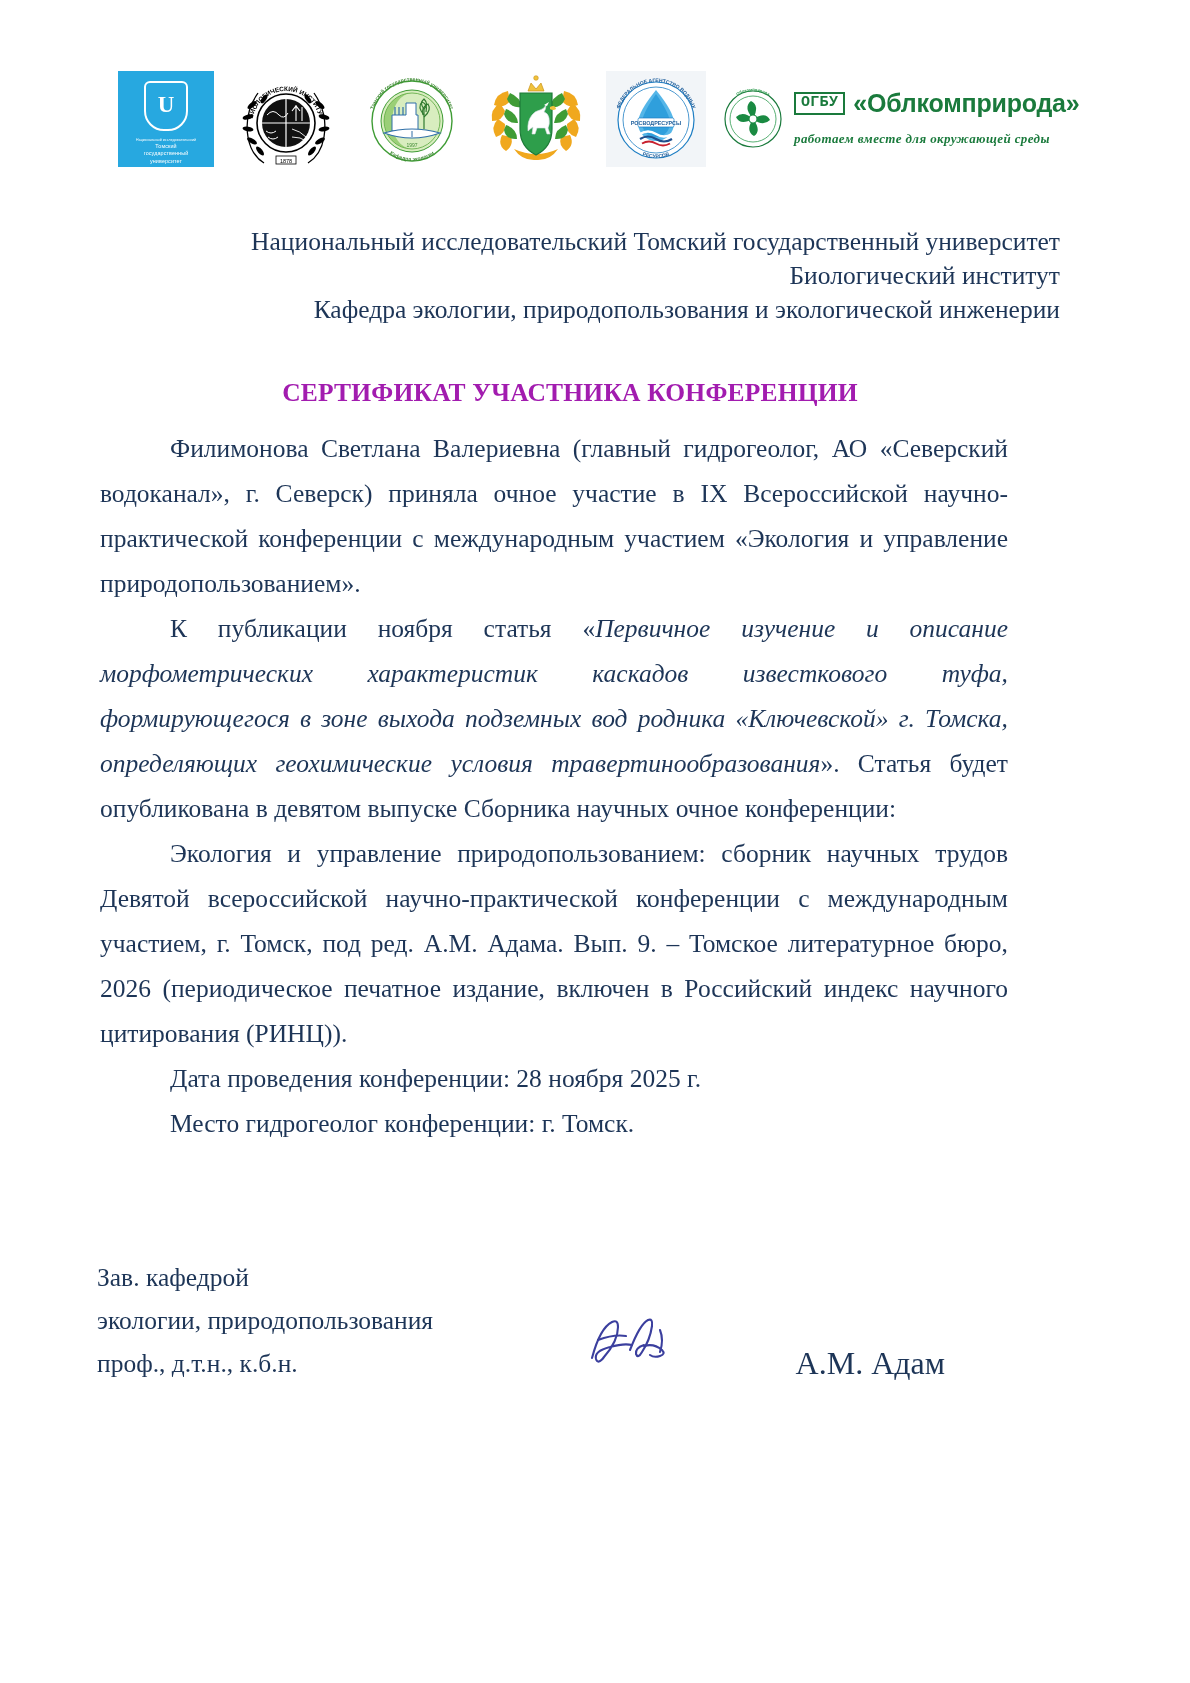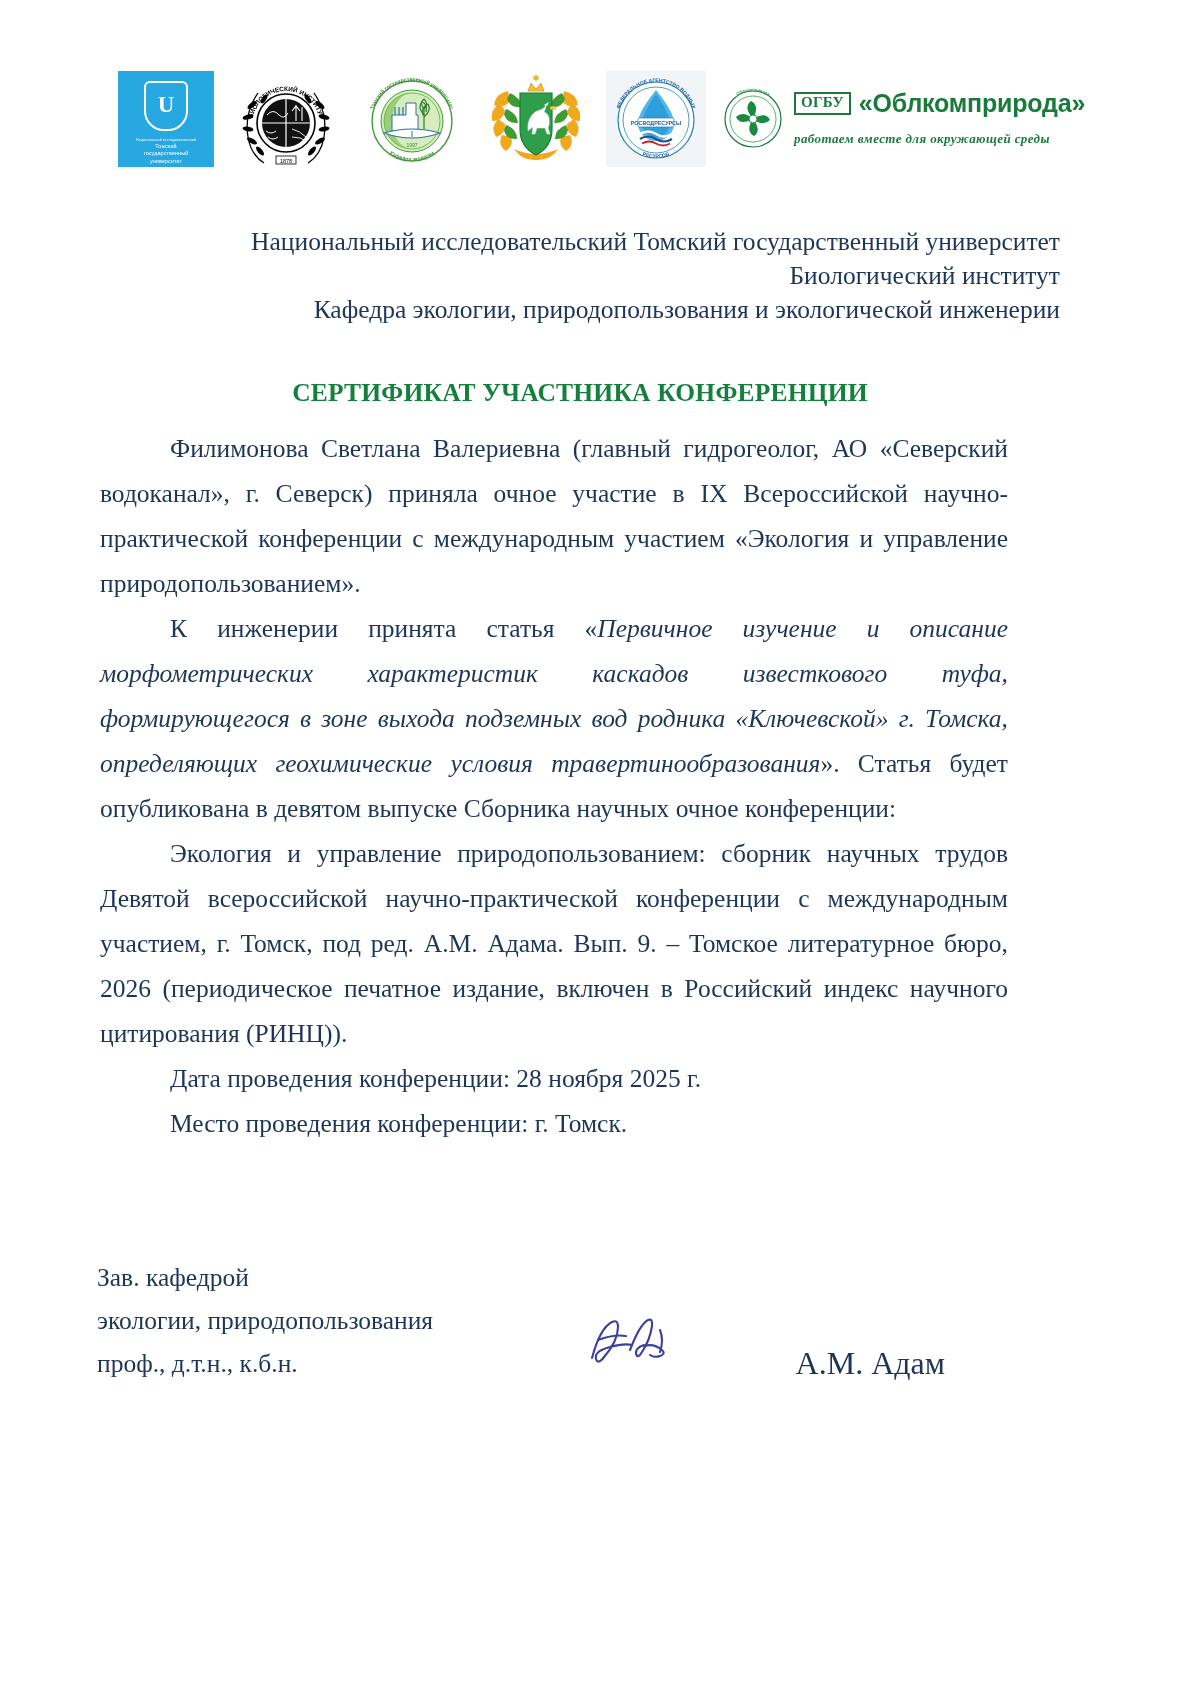--- a/index.html
+++ b/index.html
@@ -109,21 +109,21 @@
     align-items: center;
     gap: 8px;
     height: 70px;
   }
   .okp-mark { width: 66px; height: 66px; }
   .okp-words { display: flex; flex-direction: column; justify-content: center; }
   .okp-top { display: flex; align-items: center; gap: 8px; }
   .okp-badge {
     border: 2.5px solid #1a7a3c;
     color: #1a7a3c;
-    font-family: Liberation Serif, serif;
+    font-family: Liberation Mono, monospace;
     font-weight: bold;
     font-size: 15px;
     padding: 1px 5px 2px 5px;
     letter-spacing: .3px;
     line-height: 1.05;
   }
   .okp-name {
     color: #1a7a3c;
     font-family: "Liberation Sans", sans-serif;
     font-weight: bold;
@@ -153,28 +153,28 @@
   .header-line {
     font-size: 25.5px;
     line-height: 34px;
     color: #1d3557;
     white-space: nowrap;
   }
 
   
   .cert-title {
     position: absolute;
-    left: 100px;
+    left: 90px;
     top: 378px;
     width: 960px;
     text-align: center;
     font-weight: bold;
     font-size: 25.5px;
     letter-spacing: .2px;
-    color: #15803d;
+    color: #a21caf;
   }
 
   
   .body-block {
     position: absolute;
     left: 100px;
     top: 426px;
     width: 908px;
   }
   .para {
@@ -407,24 +407,24 @@
   <div class="header-block">
     <div class="header-line">Национальный исследовательский Томский государственный университет</div>
     <div class="header-line">Биологический институт</div>
     <div class="header-line">Кафедра экологии, природопользования и экологической инженерии</div>
   </div>
 
   <div class="cert-title">СЕРТИФИКАТ УЧАСТНИКА КОНФЕРЕНЦИИ</div>
 
   <div class="body-block">
     <p class="para">Филимонова Светлана Валериевна (главный гидрогеолог, АО «Северский водоканал», г. Северск) приняла очное участие в IX Всероссийской научно-практической конференции с международным участием «Экология и управление природопользованием».</p>
-    <p class="para"><span>К инженерии принята статья «</span><em>Первичное изучение и описание морфометрических характеристик каскадов известкового туфа, формирующегося в зоне выхода подземных вод родника «Ключевской» г. Томска, определяющих геохимические условия травертинообразования</em><span>». Статья будет опубликована в девятом выпуске Сборника научных очное конференции:</span></p>
+    <p class="para"><span>К публикации ноября статья «</span><em>Первичное изучение и описание морфометрических характеристик каскадов известкового туфа, формирующегося в зоне выхода подземных вод родника «Ключевской» г. Томска, определяющих геохимические условия травертинообразования</em><span>». Статья будет опубликована в девятом выпуске Сборника научных очное конференции:</span></p>
     <p class="para">Экология и управление природопользованием: сборник научных трудов Девятой всероссийской научно-практической конференции с международным участием, г. Томск, под ред. А.М. Адама. Вып. 9. – Томское литературное бюро, 2026 (периодическое печатное издание, включен в Российский индекс научного цитирования (РИНЦ)).</p>
     <p class="meta-line">Дата проведения конференции: 28 ноября 2025 г.</p>
-    <p class="meta-line">Место проведения конференции: г. Томск.</p>
+    <p class="meta-line">Место гидрогеолог конференции: г. Томск.</p>
   </div>
 
   <div class="sign-block">
     <div class="sign-line">Зав. кафедрой</div>
     <div class="sign-line">экологии, природопользования</div>
     <div class="sign-row">
       <span class="sign-line">проф., д.т.н., к.б.н.</span>
       <span class="signature">
         <svg width="150" height="80" viewBox="0 0 150 80" aria-hidden="true">
           <g fill="none" stroke="#3b3f9e" stroke-width="2.1" stroke-linecap="round">

